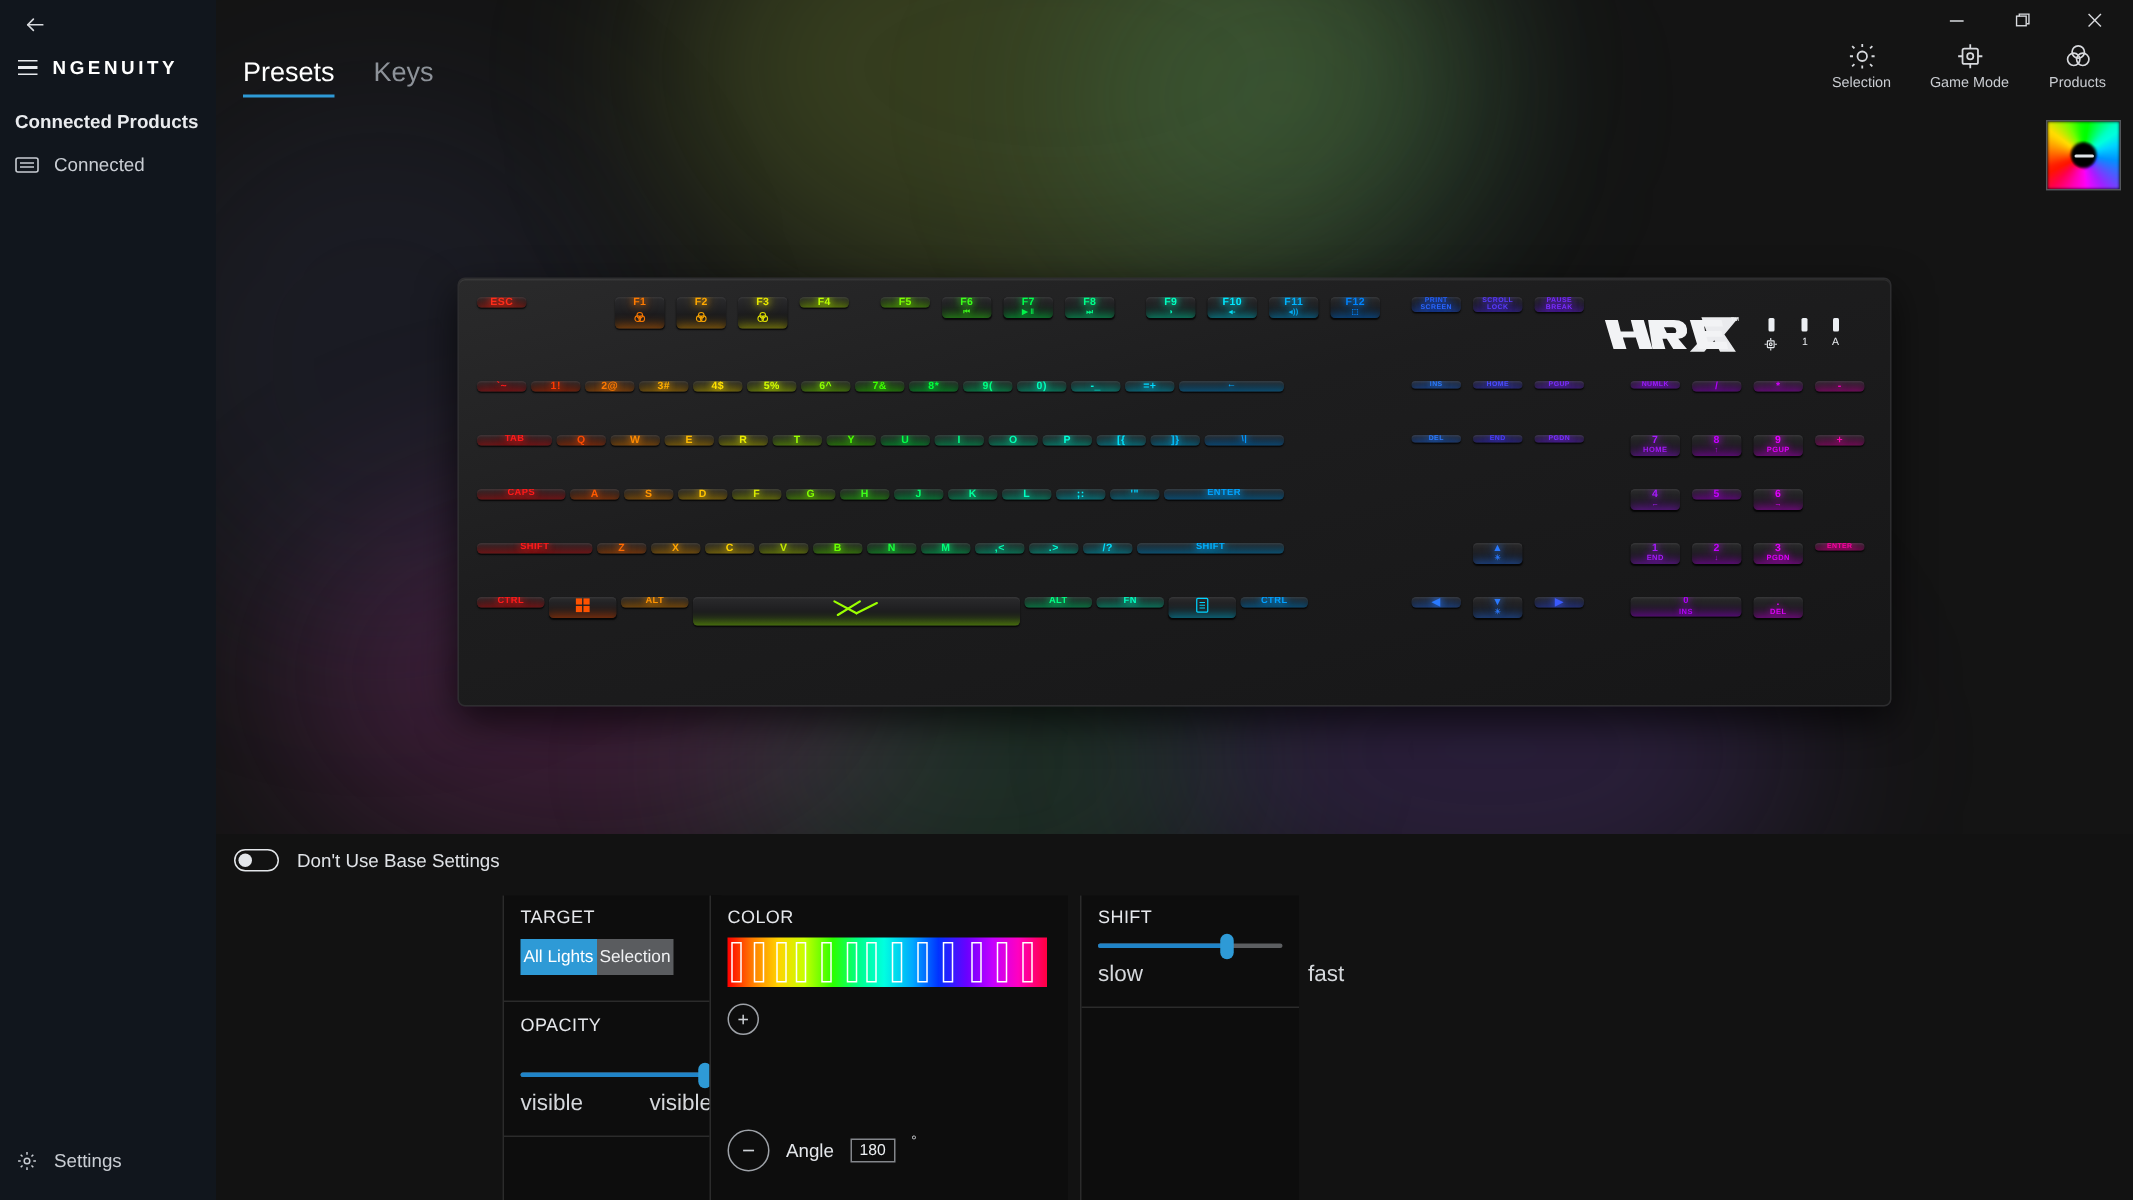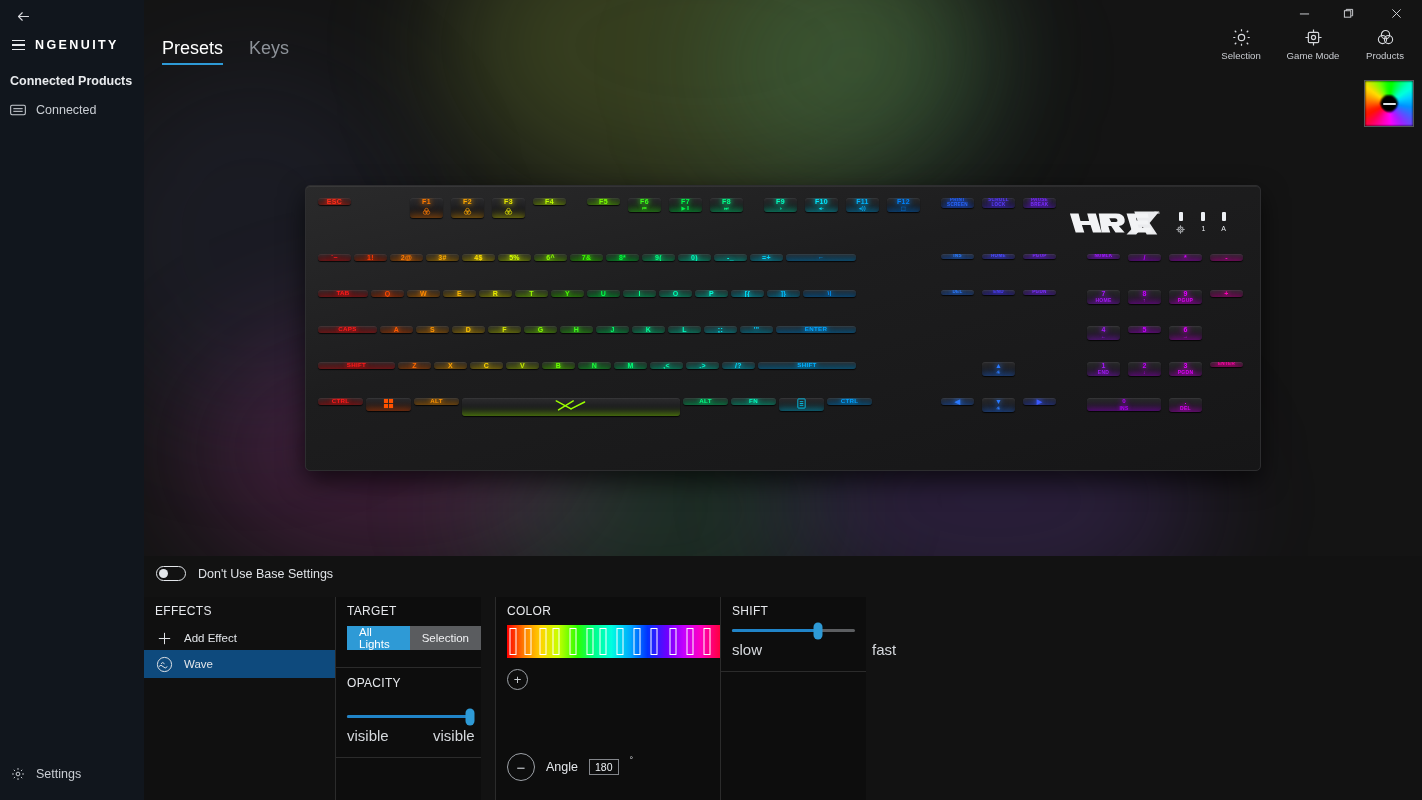--- a/index.html
+++ b/index.html
@@ -138,37 +138,37 @@
   }
   #base-toggle .knob {
     position: absolute; left: 2px; top: 2px; width: 9px; height: 9px; border-radius: 50%;
     background: #e3e6ea;
   }
   #toggle-label { color: #dfe2e6; font-size: 12.5px; }
 
   .panel { position: absolute; top: 41px; bottom: 0; background: #0d0d0d; }
   #p-effects { left: 0; width: 191px; background: #101010; }
   #p-target  { left: 191px; width: 146px; border-left: 1px solid #2b2b2b; }
-  #p-color   { left: 351px; width: 239px; border-left: 1px solid #2b2b2b; }
+  #p-color   { left: 329px; width: 239px; border-left: 1px solid #2b2b2b; }
   #p-speed   { left: 576px; width: 146px; border-left: 1px solid #2b2b2b; }
   #p-rest    { left: 722px; right: 0; background: transparent; }
 
   .p-title { position: absolute; left: 11px; top: 7px; color: #e6e8ec; font-size: 12px; letter-spacing: .3px; }
 
   .eff-row {
     position: absolute; left: 0; right: 0; height: 28px; display: flex; align-items: center;
     gap: 11px; padding-left: 12px; cursor: pointer; color: #e2e5e9; font-size: 11.5px;
   }
   #eff-add { top: 27px; }
   #eff-wave { top: 53px; background: #0e4a7d; }
   .eff-ico { width: 17px; height: 17px; display: flex; align-items: center; justify-content: center; color: #dfe2e6; }
   .eff-ico svg { width: 100%; height: 100%; }
 
   .seg-wrap { position: absolute; left: 11px; top: 29px; display: flex; }
-  .seg { height: 24px; padding: 0 12px; display: flex; align-items: center; font-size: 11.5px; cursor: pointer; }
+  .seg { height: 24px; padding: 0 2px; display: flex; align-items: center; font-size: 11.5px; cursor: pointer; }
   .seg.on { background: #2e9ad6; color: #fff; }
   .seg.off { background: #5a5c5f; color: #f0f1f3; }
 
   .divider { position: absolute; left: 0; right: 0; height: 1px; background: #2b2b2b; }
 
   .sld { position: absolute; height: 3px; background: #5c5e61; border-radius: 2px; }
   .sld .fill { position: absolute; left: 0; top: 0; bottom: 0; background: #2084c8; border-radius: 2px; }
   .sld .thumb {
     position: absolute; top: 50%; transform: translate(-50%,-50%);
     width: 9px; height: 17px; border-radius: 5px; background: #2e9ad6; cursor: pointer;
@@ -693,42 +693,20 @@
 
   <div id="bottom">
 
     <div id="toggle-row">
       <div id="base-toggle">
           <span class="knob"></span>
         </div>
       <div id="toggle-label">Don't Use Base Settings</div>
     </div>
 
-    <div class="panel" id="p-effects">
-      <div class="p-title">EFFECTS</div>
-      <div class="eff-row" id="eff-add">
-        <span class="eff-ico">
-          <svg viewBox="0 0 24 24" stroke="currentColor" stroke-width="1.5">
-              <line x1="12" y1="4" x2="12" y2="20"></line>
-              <line x1="4" y1="12" x2="20" y2="12"></line>
-            </svg>
-        </span>
-        <span>Add Effect</span>
-      </div>
-      <div class="eff-row" id="eff-wave">
-        <span class="eff-ico">
-          <svg viewBox="0 0 24 24" fill="none" stroke="currentColor" stroke-width="1.4">
-            <circle cx="12" cy="12" r="10"></circle>
-            <path d="M4 15q3-4 6 0t6 0"></path>
-              <path d="M7 11q2.5-3.5 5 0"></path>
-          </svg>
-        </span>
-        <span>Wave</span>
-      </div>
-    </div>
 
     <div class="panel" id="p-target">
       <div class="p-title">TARGET</div>
       <div class="seg-wrap">
         <div class="seg on">
             <span>All Lights</span>
           </div>
         <div class="seg off">
             <span>Selection</span>
           </div>

